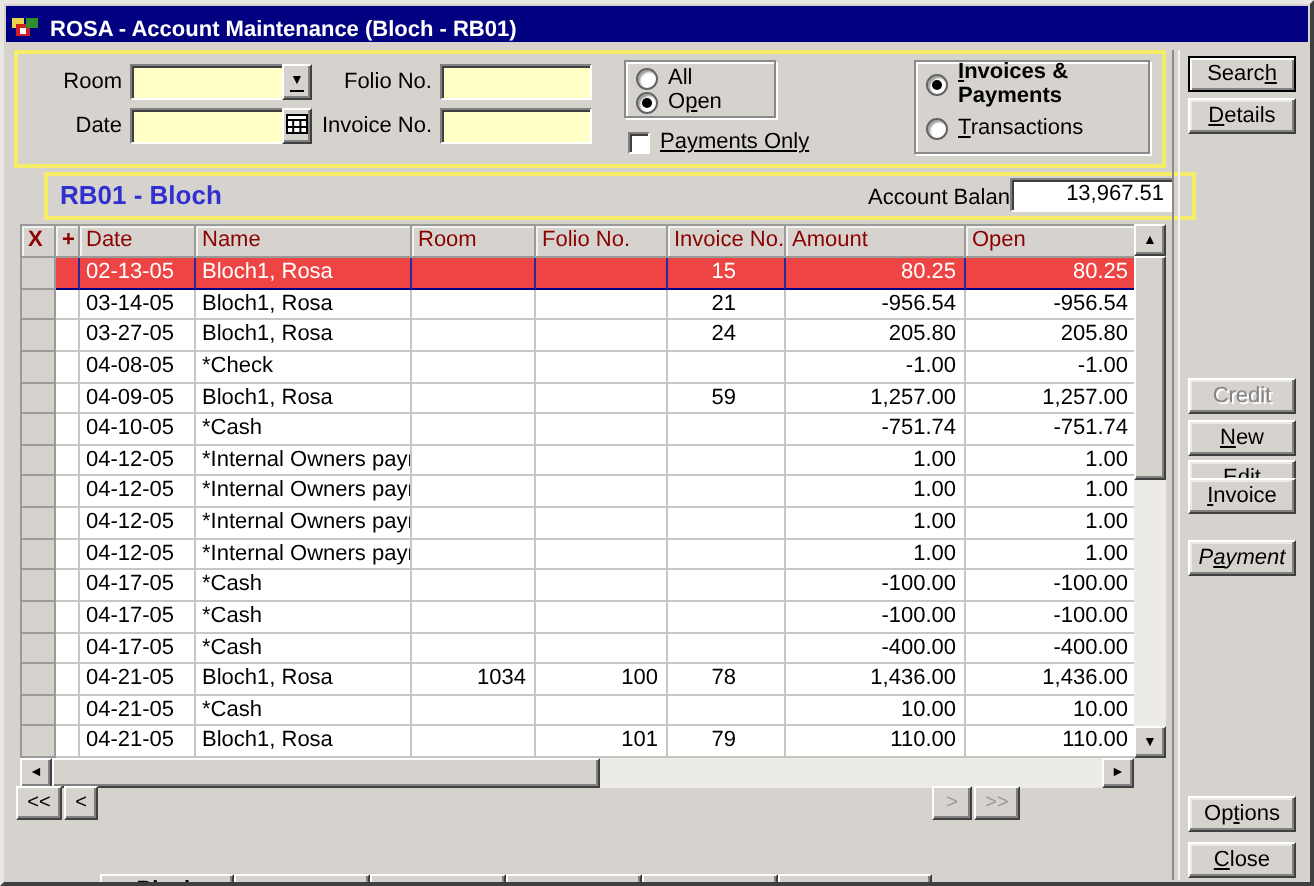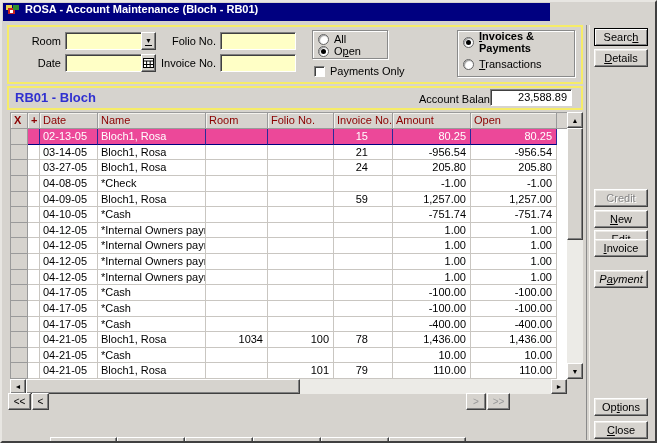--- a/index.html
+++ b/index.html
@@ -2,27 +2,27 @@
 <html><head>
 <meta charset="utf-8">
 <style>
   html,body{margin:0;padding:0;background:#808080;}
   .window{
     position:relative;width:657px;height:443px;box-sizing:border-box;
     background:#d6d3ce;border:2px solid;border-color:#e8e6e2 #404040 #404040 #e8e6e2;
     font-family:"Liberation Sans", sans-serif;font-size:11px;color:#000;overflow:hidden;
   }
   .titlebar{
-    position:absolute;left:1px;top:1px;width:547px;height:18px;background:#000080;
-    display:flex;align-items:flex-start;color:#fff;font-weight:bold;
+    position:absolute;left:1px;top:1px;width:651px;height:18px;background:#000080;
+    display:flex;align-items:flex-end;color:#fff;font-weight:bold;
   }
   .titlebar .appicon{width:16px;height:14px;margin:0 4px 0 2px;display:inline-block;}
   .panel-yellow{position:absolute;background:#d6d3ce;border:2px solid #f6ec68;box-sizing:border-box;}
   .filter-panel{left:5px;top:23px;width:576px;height:59px;}
-  .account-bar{left:5px;top:84px;width:576px;height:24px;}
+  .account-bar{left:20px;top:84px;width:576px;height:24px;}
   .lbl{position:absolute;height:15px;line-height:15px;}
   .r{text-align:right;}
   .field{
     position:absolute;height:18px;box-sizing:border-box;background:#ffffc6;
     border:1px solid;border-color:#808080 #fff #fff #808080;
     box-shadow:inset 1px 1px 0 #404040;
   }
   .mini-btn{
     position:absolute;width:15px;height:18px;box-sizing:border-box;background:#d6d3ce;
     border:1px solid;border-color:#fff #404040 #404040 #fff;box-shadow:inset -1px -1px 0 #818181;
@@ -60,23 +60,23 @@
   }
   .hcell.b{font-weight:bold;}
   .row{display:flex;height:15.63px;box-sizing:border-box;background:#fff;}
   .cell{
     box-sizing:border-box;border-right:1px solid #c9c6c1;border-bottom:1px solid #c9c6c1;
     line-height:14.5px;overflow:hidden;white-space:nowrap;flex:none;padding-left:3px;
   }
   .cell.num{text-align:right;padding-left:0;padding-right:4px;}
   .cell.pad24{padding-right:24px;}
   .cell.rowhead{background:#d6d3ce;border-right:1px solid #9a9a9a;border-bottom:1px solid #9a9a9a;}
-  .row.sel .cell:not(.rowhead){background:#ec4899;color:#fff;border-bottom-color:#000080;border-right-color:#2a2a9a;}
+  .row.sel .cell:not(.rowhead){background:#ef4444;color:#fff;border-bottom-color:#000080;border-right-color:#2a2a9a;}
   .c0{width:17px;}.c1{width:12px;}.c2{width:58px;}.c3{width:108px;}.c4{width:62px;}
-  .c5{width:66px;}.c6{width:59px;}.c7{width:78px;}.c8{width:86px;}
+  .c5{width:66px;}.c6{width:59px;}.c7{width:90px;}.c8{width:86px;}
   
   .sb-btn{
     position:absolute;width:16px;height:16px;box-sizing:border-box;background:#d6d3ce;
     border:1px solid;border-color:#fff #404040 #404040 #fff;box-shadow:inset -1px -1px 0 #818181;
     display:flex;align-items:center;justify-content:center;font-size:7px;color:#000;
   }
   .vscroll{position:absolute;left:565px;top:110px;width:16px;height:267px;background:#ecebe7;}
   .vthumb{position:absolute;left:0;top:16px;width:16px;height:112px;background:#d6d3ce;box-sizing:border-box;
     border:1px solid;border-color:#fff #404040 #404040 #fff;box-shadow:inset -1px -1px 0 #818181;}
   .hscroll{position:absolute;left:8px;top:377px;width:557px;height:15px;background:#ecebe7;}
@@ -150,40 +150,40 @@
 
     <div class="groupbox" style="left:303px;top:3px;width:76px;height:29px;"></div>
     <div class="optrow" style="left:309px;top:6px;">
       <span class="radio"></span>
       <span>All</span>
     </div>
     <div class="optrow" style="left:309px;top:18px;">
       <span class="radio sel"></span>
       <span>O<u>p</u>en</span>
     </div>
-    <div class="optrow" style="left:305px;top:38px;">
+    <div class="optrow" style="left:305px;top:38px;text-decoration:underline;">
       <span class="checkbox"></span>
       <span>Payments Only</span>
     </div>
 
     <div class="groupbox" style="left:448px;top:3px;width:118px;height:47px;"></div>
     <div class="optrow" style="left:454px;top:9px;font-weight:bold;">
       <span class="radio sel"></span>
       <span><u>I</u>nvoices &amp; Payments</span>
     </div>
     <div class="optrow" style="left:454px;top:31px;">
       <span class="radio"></span>
       <span><u>T</u>ransactions</span>
     </div>
   </div>
 
   <div class="panel-yellow account-bar">
     <div class="acct-title">RB01 - Bloch</div>
     <div class="lbl" style="left:410px;top:4px;">Account Balance</div>
-    <div class="sunken r" style="left:481px;top:1px;width:82px;height:17px;line-height:15px;padding-right:4px;">23,588.89</div>
+    <div class="sunken r" style="left:481px;top:1px;width:82px;height:17px;line-height:15px;padding-right:4px;">13,967.51</div>
   </div>
 
   <div class="grid">
     <div class="hrow">
         <div class="hcell c0 b">X</div>
         <div class="hcell c1 b">+</div>
         <div class="hcell c2">Date</div>
         <div class="hcell c3">Name</div>
         <div class="hcell c4">Room</div>
         <div class="hcell c5">Folio No.</div>

